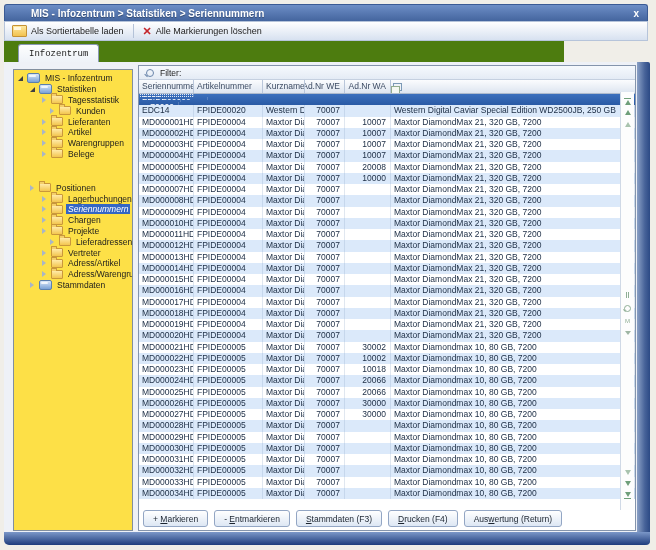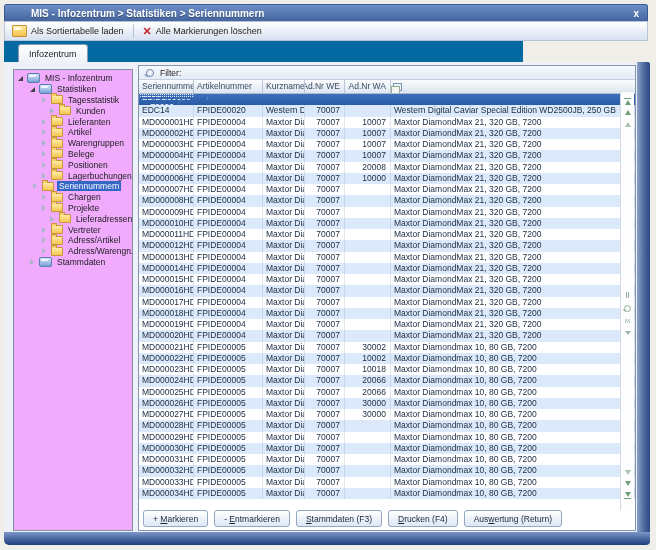--- a/index.html
+++ b/index.html
@@ -13,31 +13,31 @@
   #titlebar .x{margin-left:auto;color:#fff;font-weight:bold;font-size:10px;padding:0 8px;cursor:default;}
   #toolbar{position:absolute;left:4px;top:21px;width:644px;height:20px;
     background:linear-gradient(#ffffff,#d7e1f0);border:1px solid #b6c4da;box-sizing:border-box;
     display:flex;align-items:center;}
   #toolbar .tbtn{display:flex;align-items:center;gap:4px;padding:0 7px;height:16px;}
   #toolbar .sep{width:1px;height:14px;background:#b4c2d8;margin:0 2px;}
   .ico-load{width:13px;height:10px;background:linear-gradient(#ffe9a0,#f2c24e);
     border:1px solid #c59235;border-radius:1px;position:relative;}
   .ico-load:before{content:"";position:absolute;left:1px;top:1px;width:7px;height:3px;background:#fff8df;}
   .ico-x{color:#c4262b;font-weight:bold;font-size:11px;line-height:11px;}
-  #tabstrip{position:absolute;left:4px;top:41px;width:519px;height:21px;background:#0369a1;}
+  #tabstrip{position:absolute;left:4px;top:41px;width:560px;height:21px;background:#4d7c0f;font-family:Liberation Mono, monospace;}
   #tab-info{position:absolute;left:14px;bottom:0;height:17px;padding:0 10px;
     background:linear-gradient(#fdfefe,#eef2f8);border:1px solid #8a99b5;border-bottom:none;
     border-radius:3px 3px 0 0;display:flex;align-items:center;font-size:9px;color:#222;}
   #content{position:absolute;left:4px;top:62px;width:633px;height:470px;background:#eef1f7;}
   #rightbar{position:absolute;left:637px;top:62px;width:13px;height:483px;
     background:linear-gradient(to right,#8ba1c6,#476399 60%,#2c4a85);border-radius:0 2px 4px 0;}
   #bottombar{position:absolute;left:4px;top:532px;width:646px;height:13px;
     background:linear-gradient(#7b97c8,#1e3c7c);border-radius:0 0 5px 5px;}
   
-  #tree-panel{position:absolute;left:9px;top:7px;width:120px;height:462px;background:#f0abfc;
+  #tree-panel{position:absolute;left:9px;top:7px;width:120px;height:462px;background:#fde047;
     border:1px solid #828f9f;box-sizing:border-box;overflow:hidden;padding-top:3px;}
   .trow{display:flex;align-items:center;height:10.8px;white-space:nowrap;font-size:8.5px;color:#1c1c1c;}
   .tw-exp{width:0;height:0;border-bottom:5px solid #404040;border-left:5px solid transparent;margin:0 4px 0 0;}
   .tw-col{width:0;height:0;border-top:3px solid transparent;border-bottom:3px solid transparent;
     border-left:4px solid #a9b6c6;margin:0 5px 0 0;}
   .ic-node{width:11px;height:8px;flex:none;background:linear-gradient(#d9e7f8,#79a1d6);
     border:1px solid #5a7fae;border-radius:2px;margin-right:3px;position:relative;}
   .ic-node:before{content:"";position:absolute;left:1px;top:1px;width:7px;height:2px;background:rgba(255,255,255,.75);border-radius:1px;}
   .ic-folder{width:10px;height:7px;flex:none;background:linear-gradient(#ffeaa8,#f3c64f);
     border:1px solid #c9973b;border-radius:1px;margin-right:3px;position:relative;}
@@ -154,31 +154,31 @@
       <div class="trow" style="padding-left: 28px;">
         <span class="tw-col"></span>
         <span class="ic-folder"></span>
         <span class="tlabel">Warengruppen</span>
       </div>
       <div class="trow" style="padding-left: 28px;">
         <span class="tw-col"></span>
         <span class="ic-folder"></span>
         <span class="tlabel">Belege</span>
       </div>
-      <div class="trow" style="padding-left: 28px;">
+      <div class="trow" style="padding-left: 16px; margin-top: 23px;">
         <span class="tw-col"></span>
         <span class="ic-folder"></span>
         <span class="tlabel">Positionen</span>
       </div>
       <div class="trow" style="padding-left: 28px;">
         <span class="tw-col"></span>
         <span class="ic-folder"></span>
         <span class="tlabel">Lagerbuchungen</span>
       </div>
-      <div class="trow sel" style="padding-left: 19px;">
+      <div class="trow sel" style="padding-left: 28px; font-style: italic;">
         <span class="tw-col"></span>
         <span class="ic-folder"></span>
         <span class="tlabel">Seriennummern</span>
       </div>
       <div class="trow" style="padding-left: 28px;">
         <span class="tw-col"></span>
         <span class="ic-folder"></span>
         <span class="tlabel">Chargen</span>
       </div>
       <div class="trow" style="padding-left: 28px;">

